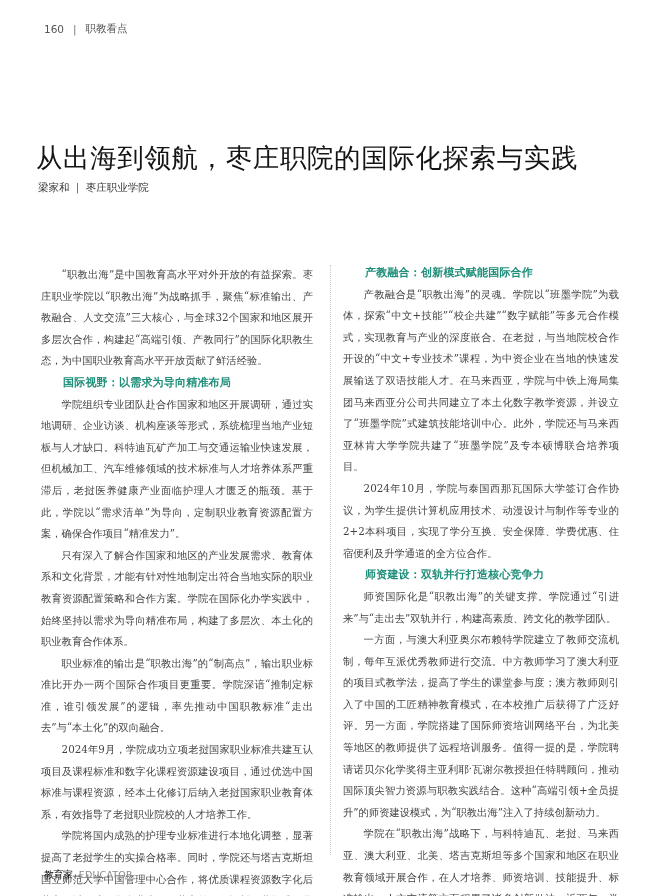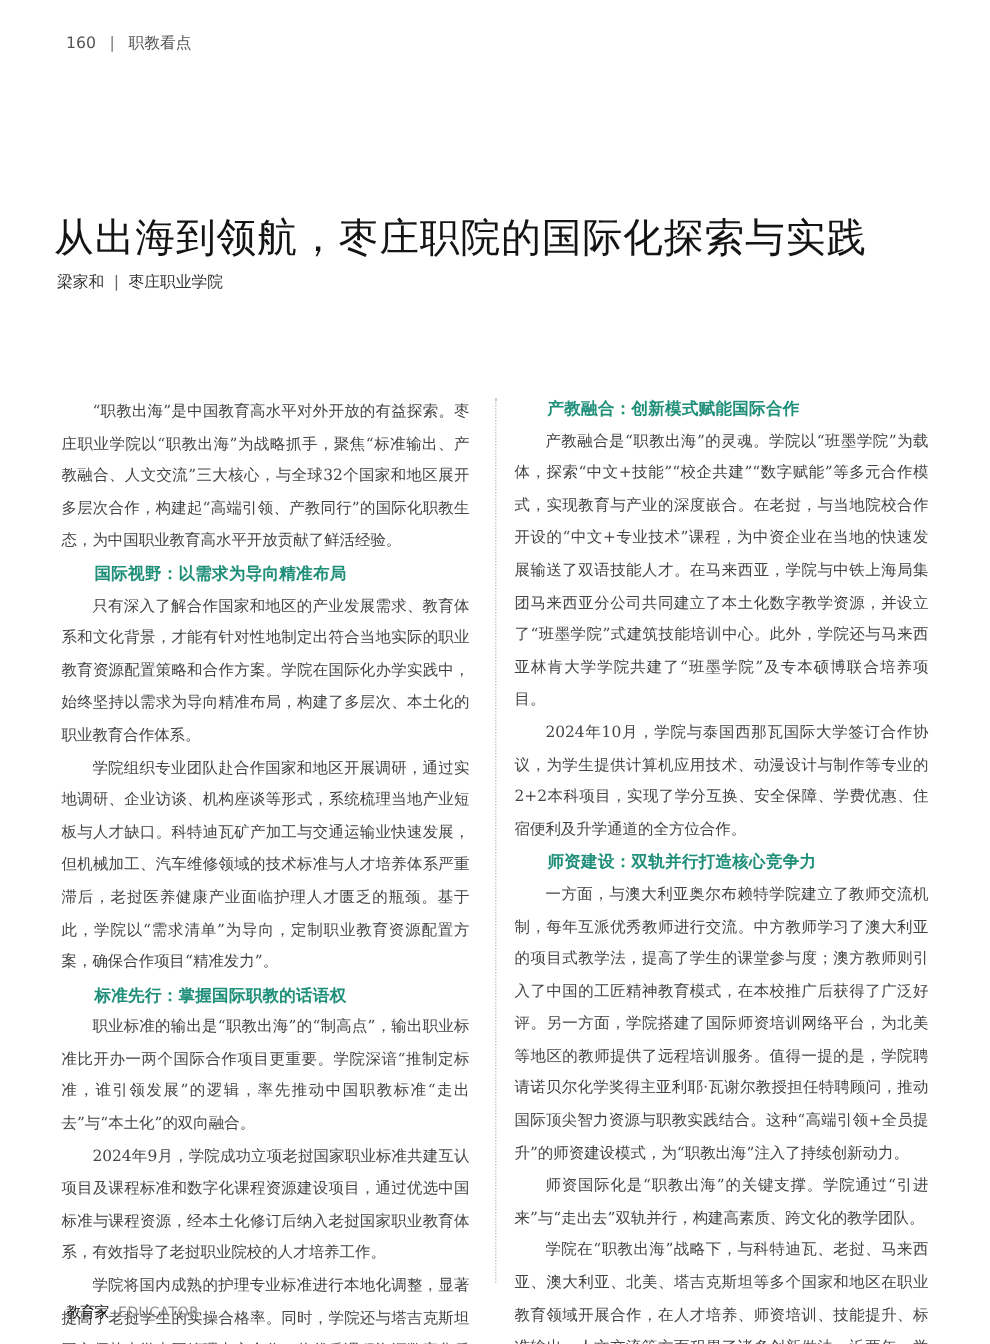--- a/index.html
+++ b/index.html
@@ -108,36 +108,35 @@
 
 <div class="byline">
   <span>梁家和</span>
   <span class="sep">|</span>
   <span>枣庄职业学院</span>
 </div>
 
 <div class="column col-left">
   <p>“职教出海”是中国教育高水平对外开放的有益探索。枣庄职业学院以“职教出海”为战略抓手，聚焦“标准输出、产教融合、人文交流”三大核心，与全球32个国家和地区展开多层次合作，构建起“高端引领、产教同行”的国际化职教生态，为中国职业教育高水平开放贡献了鲜活经验。</p>
   <h3>国际视野：以需求为导向精准布局</h3>
+  <p>学院组织专业团队赴合作国家和地区开展调研，通过实地调研、企业访谈、机构座谈等形式，系统梳理当地产业短板与人才缺口。科特迪瓦矿产加工与交通运输业快速发展，但机械加工、汽车维修领域的技术标准与人才培养体系严重滞后，老挝医养健康产业面临护理人才匮乏的瓶颈。基于此，学院以“需求清单”为导向，定制职业教育资源配置方案，确保合作项目“精准发力”。</p>
   <p>只有深入了解合作国家和地区的产业发展需求、教育体系和文化背景，才能有针对性地制定出符合当地实际的职业教育资源配置策略和合作方案。学院在国际化办学实践中，始终坚持以需求为导向精准布局，构建了多层次、本土化的职业教育合作体系。</p>
-  <p>学院组织专业团队赴合作国家和地区开展调研，通过实地调研、企业访谈、机构座谈等形式，系统梳理当地产业短板与人才缺口。科特迪瓦矿产加工与交通运输业快速发展，但机械加工、汽车维修领域的技术标准与人才培养体系严重滞后，老挝医养健康产业面临护理人才匮乏的瓶颈。基于此，学院以“需求清单”为导向，定制职业教育资源配置方案，确保合作项目“精准发力”。</p>
-  <h3>标准先行：掌握国际职教的话语权</h3>
   <p>职业标准的输出是“职教出海”的“制高点”，输出职业标准比开办一两个国际合作项目更重要。学院深谙“推制定标准，谁引领发展”的逻辑，率先推动中国职教标准“走出去”与“本土化”的双向融合。</p>
   <p>2024年9月，学院成功立项老挝国家职业标准共建互认项目及课程标准和数字化课程资源建设项目，通过优选中国标准与课程资源，经本土化修订后纳入老挝国家职业教育体系，有效指导了老挝职业院校的人才培养工作。</p>
   <p>学院将国内成熟的护理专业标准进行本地化调整，显著提高了老挝学生的实操合格率。同时，学院还与塔吉克斯坦国立师范大学中国管理中心合作，将优质课程资源数字化后共享，以口腔医学专业为例，共享的全套资料显著提升了学生的理论知识考核成绩和实践操作熟练度。</p>
 </div>
 
 <div class="divider"></div>
 
 <div class="column col-right">
   <h3>产教融合：创新模式赋能国际合作</h3>
   <p>产教融合是“职教出海”的灵魂。学院以“班墨学院”为载体，探索“中文+技能”“校企共建”“数字赋能”等多元合作模式，实现教育与产业的深度嵌合。在老挝，与当地院校合作开设的“中文+专业技术”课程，为中资企业在当地的快速发展输送了双语技能人才。在马来西亚，学院与中铁上海局集团马来西亚分公司共同建立了本土化数字教学资源，并设立了“班墨学院”式建筑技能培训中心。此外，学院还与马来西亚林肯大学学院共建了“班墨学院”及专本硕博联合培养项目。</p>
   <p>2024年10月，学院与泰国西那瓦国际大学签订合作协议，为学生提供计算机应用技术、动漫设计与制作等专业的2+2本科项目，实现了学分互换、安全保障、学费优惠、住宿便利及升学通道的全方位合作。</p>
   <h3>师资建设：双轨并行打造核心竞争力</h3>
+  <p>师资国际化是“职教出海”的关键支撑。学院通过“引进来”与“走出去”双轨并行，构建高素质、跨文化的教学团队。</p>
   <p>一方面，与澳大利亚奥尔布赖特学院建立了教师交流机制，每年互派优秀教师进行交流。中方教师学习了澳大利亚的项目式教学法，提高了学生的课堂参与度；澳方教师则引入了中国的工匠精神教育模式，在本校推广后获得了广泛好评。另一方面，学院搭建了国际师资培训网络平台，为北美等地区的教师提供了远程培训服务。值得一提的是，学院聘请诺贝尔化学奖得主亚利耶·瓦谢尔教授担任特聘顾问，推动国际顶尖智力资源与职教实践结合。这种“高端引领+全员提升”的师资建设模式，为“职教出海”注入了持续创新动力。</p>
-  <p>师资国际化是“职教出海”的关键支撑。学院通过“引进来”与“走出去”双轨并行，构建高素质、跨文化的教学团队。</p>
   <p><span>学院在“职教出海”战略下，与科特迪瓦、老挝、马来西亚、澳大利亚、北美、塔吉克斯坦等多个国家和地区在职业教育领域开展合作，在人才培养、师资培训、技能提升、标准输出、人文交流等方面积累了诸多创新做法。近两年，学院国际合作项目新增12个，合作范围扩大至32个国家和地区，学院的国际影响力和竞争力得到了提升。</span></p>
 </div>
 
 <div class="footer">
   <span class="brand-cn">教育家</span>
   <span class="brand-en">EDUCATOR</span>
 </div>
 
 </body></html>

